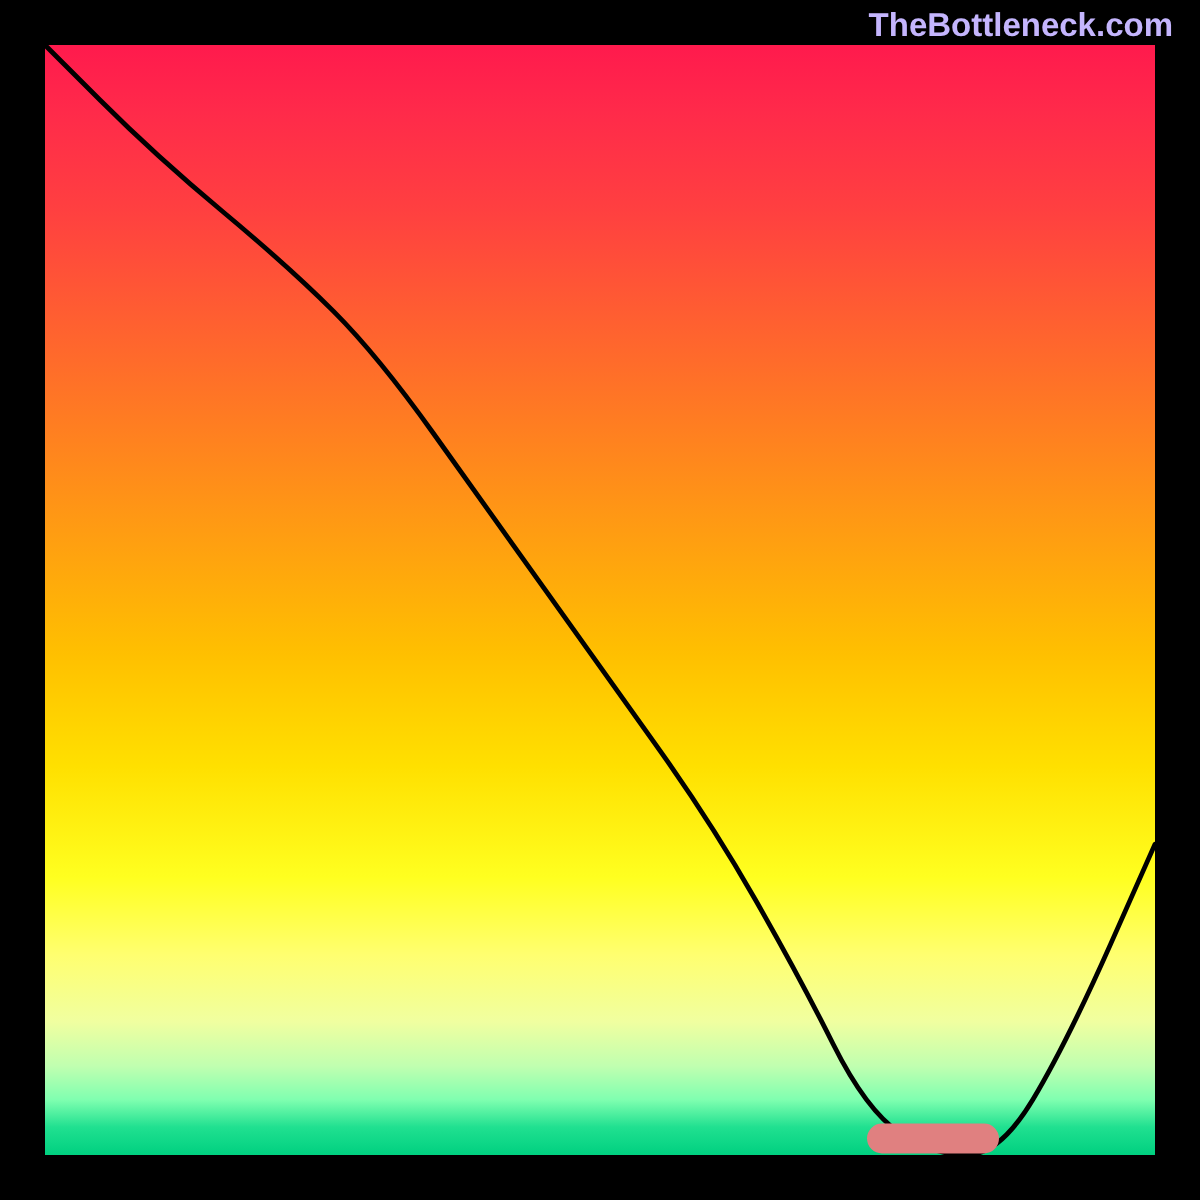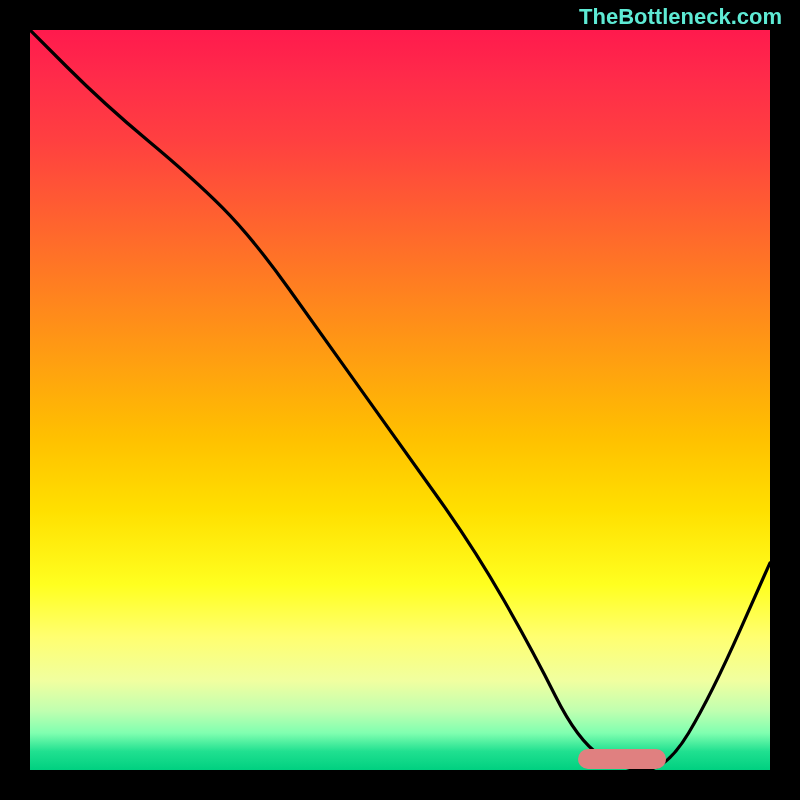--- a/index.html
+++ b/index.html
@@ -7,21 +7,21 @@
     width: 800px;
     height: 800px;
     background: #000000;
     position: relative;
     font-family: Arial, sans-serif;
   }
   .watermark {
     position: absolute;
     top: 4px;
     right: 18px;
-    color: #5eead4;
+    color: #c4b5fd;
     font-size: 22px;
     font-weight: bold;
     z-index: 10;
   }
   .plot-frame {
     position: absolute;
     top: 30px;
     left: 30px;
     width: 740px;
     height: 740px;

